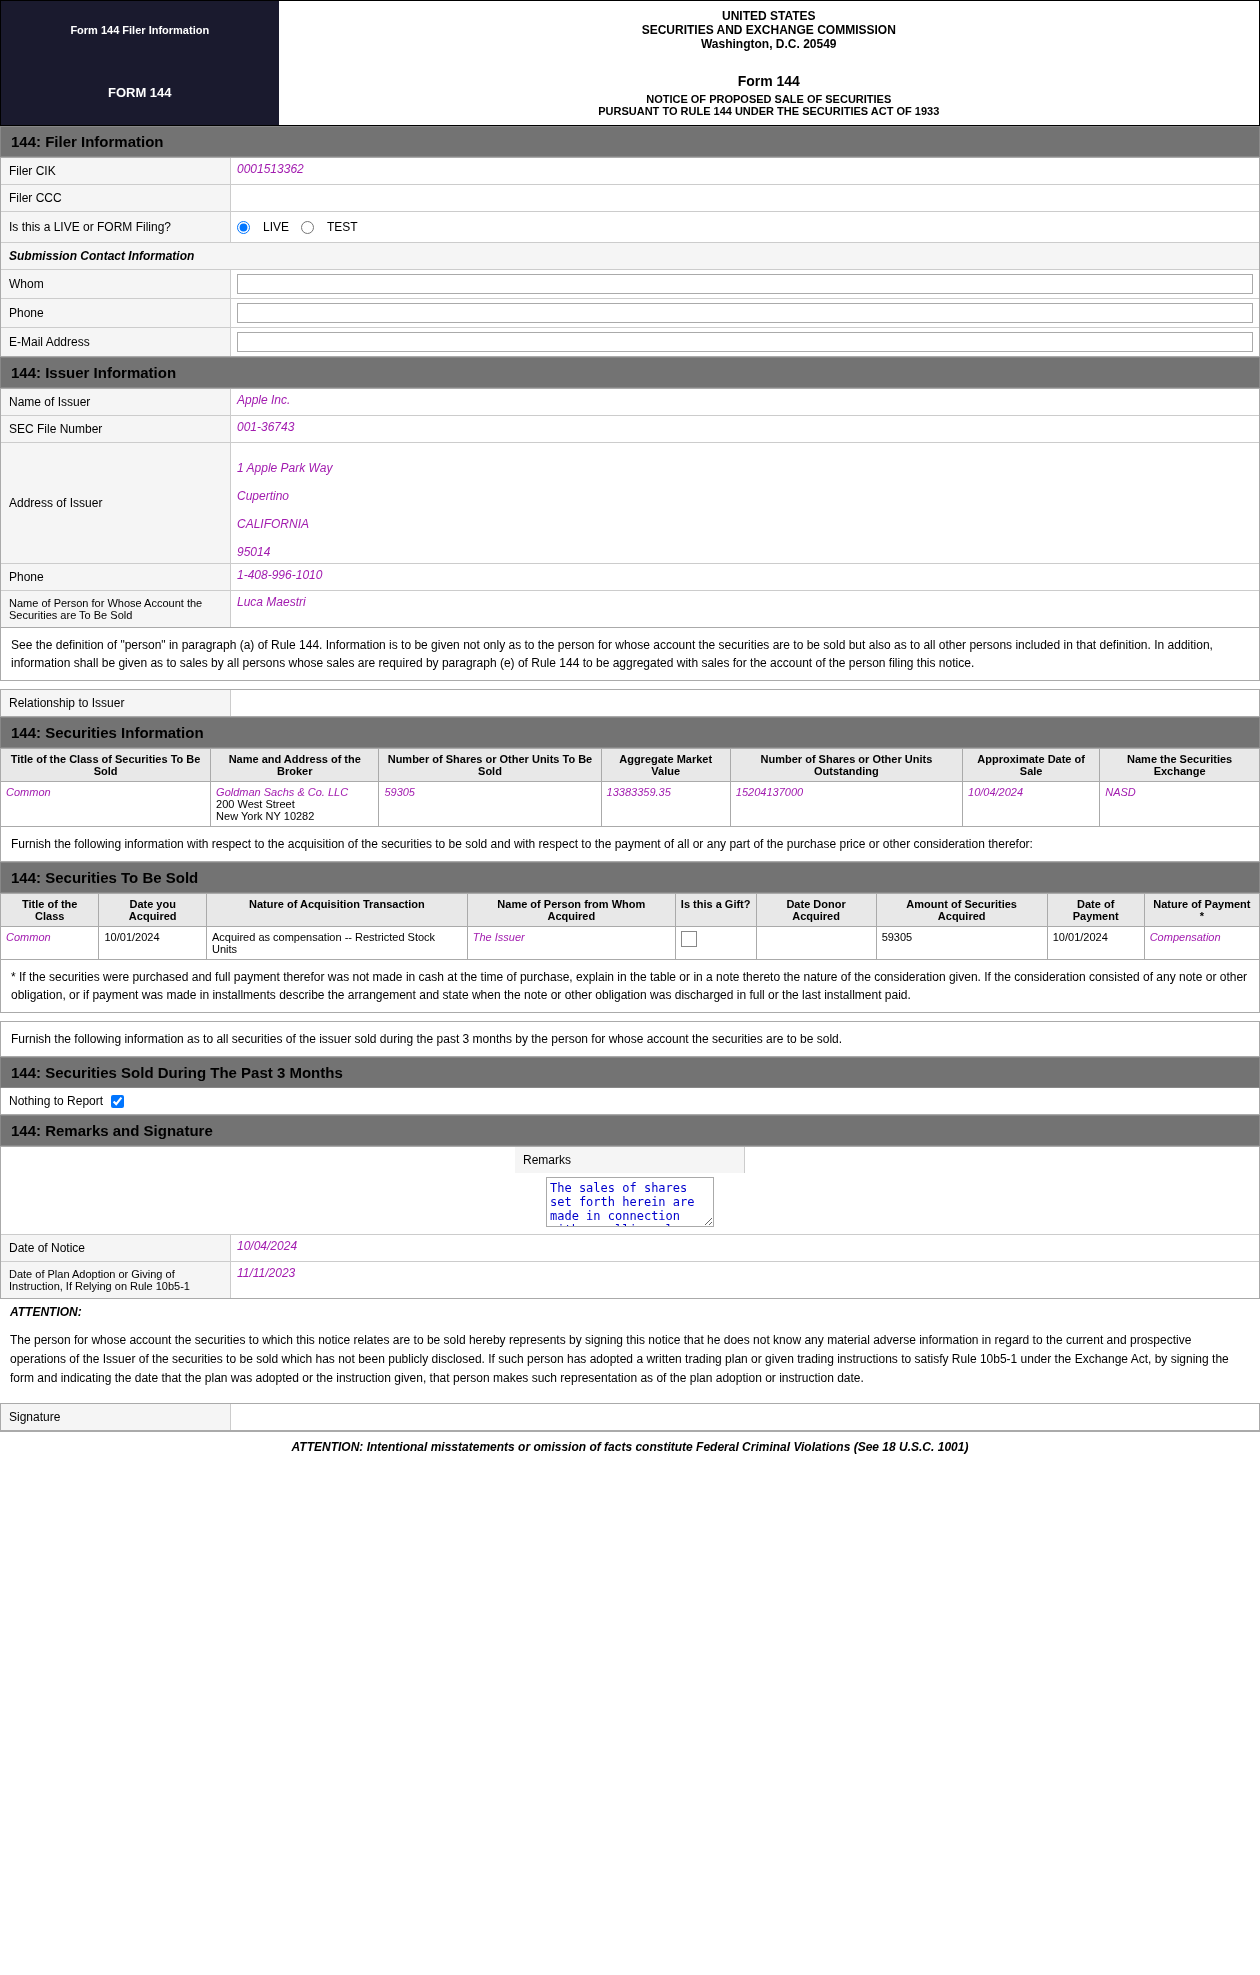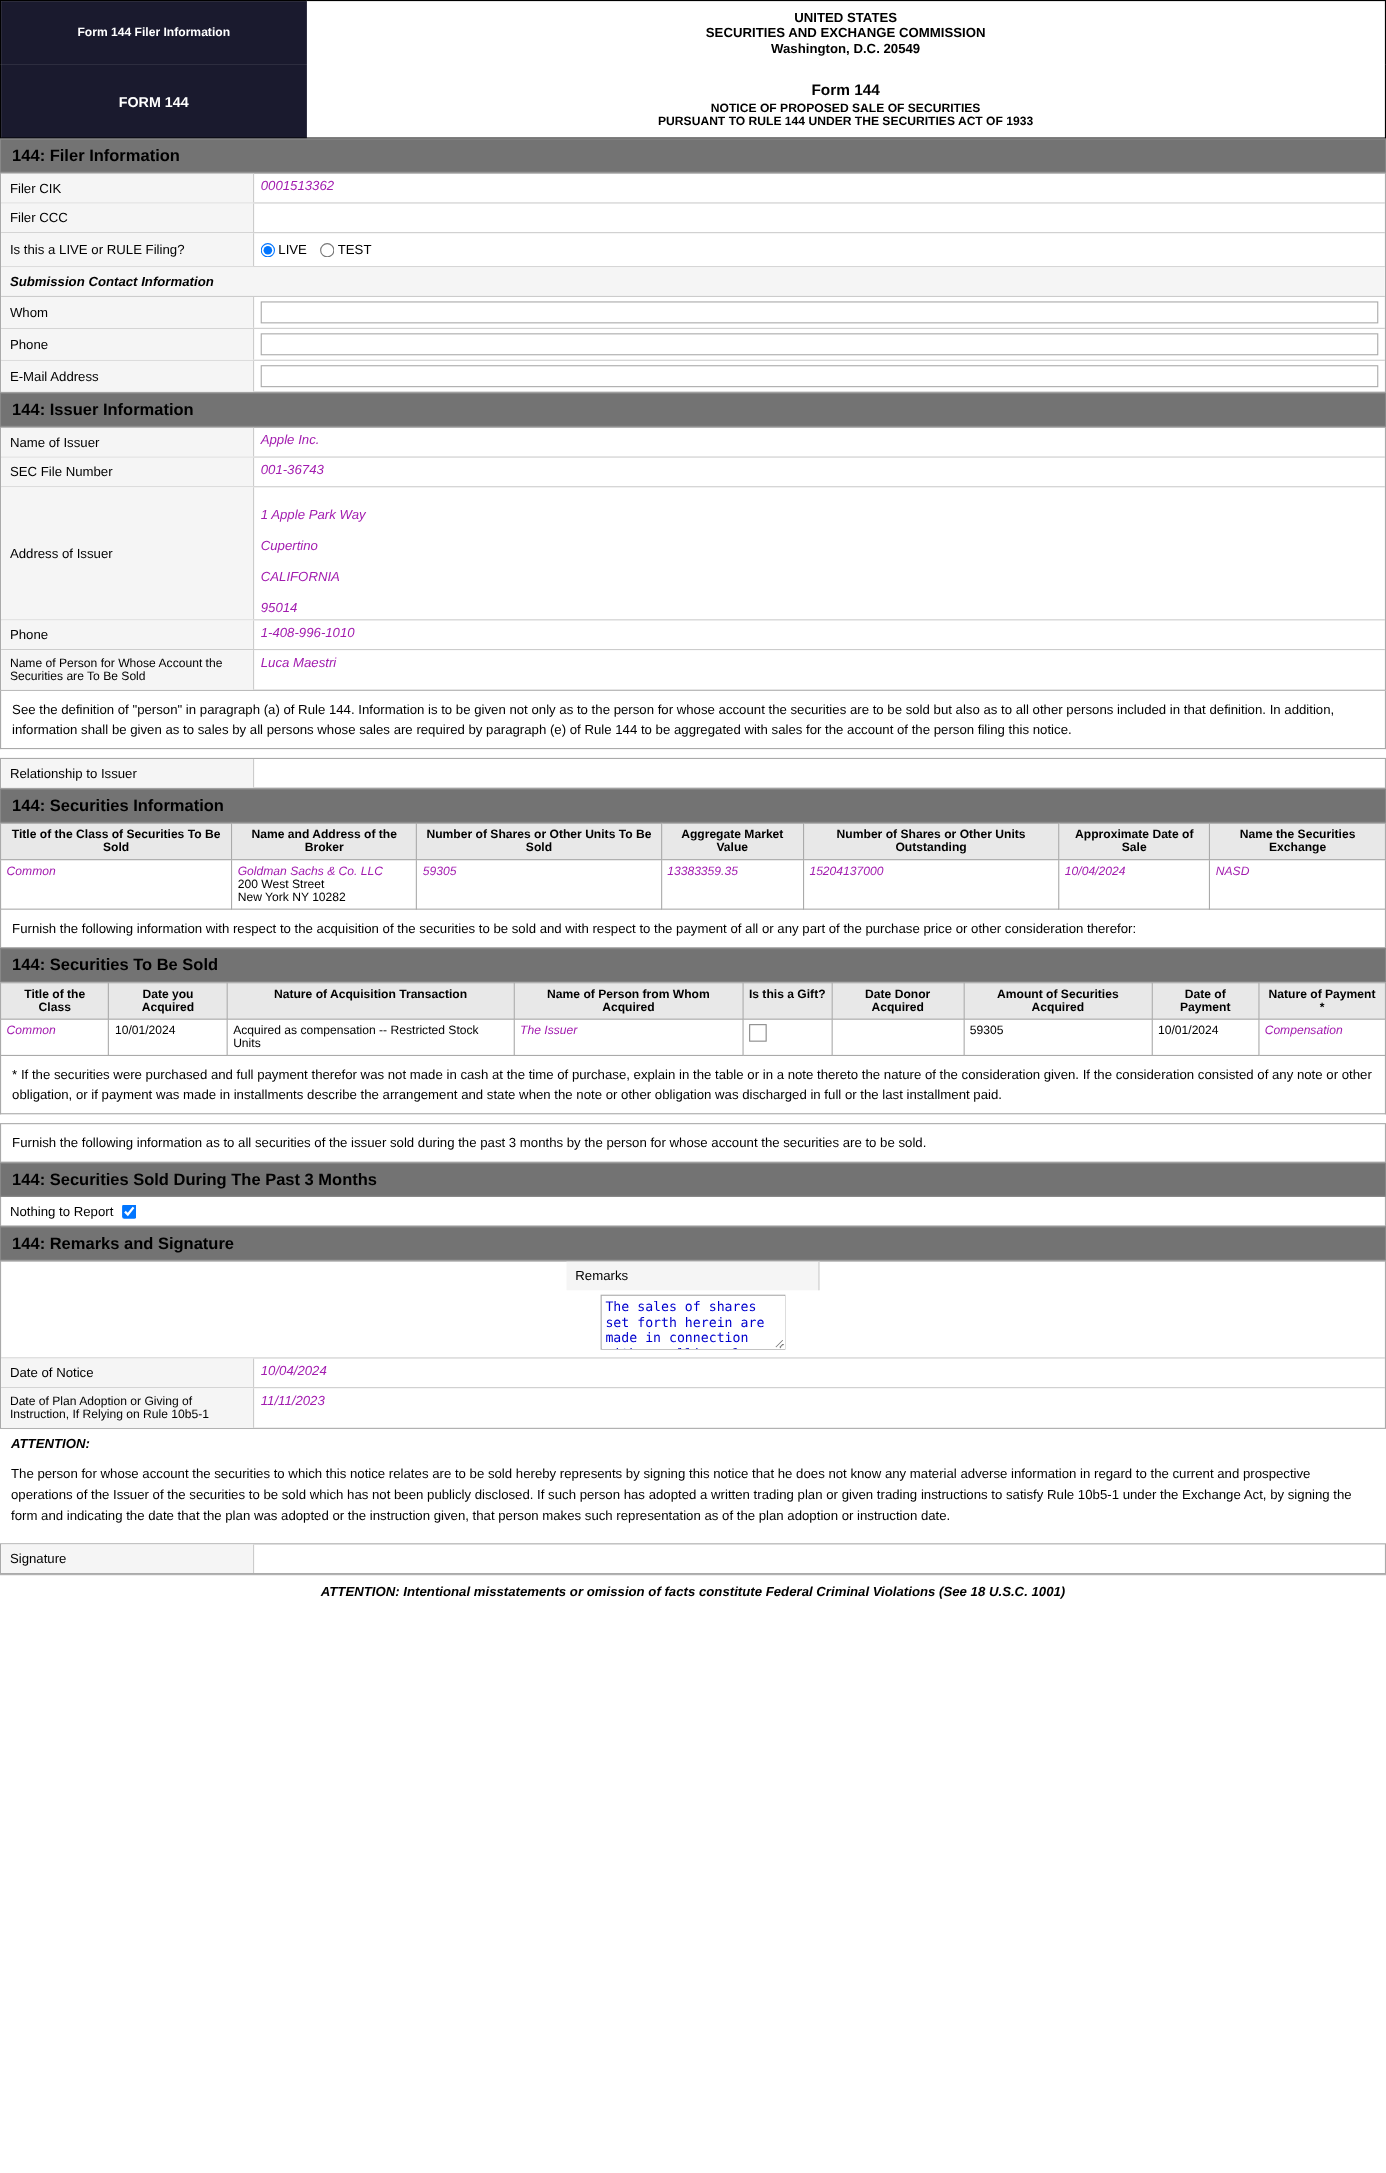--- a/index.html
+++ b/index.html
@@ -17,21 +17,21 @@
 
     .form-section { border: 1px solid #aaa; margin-bottom: 0; }
     .form-row { display: flex; border-bottom: 1px solid #ccc; }
     .form-row:last-child { border-bottom: none; }
     .form-label { width: 230px; min-width: 230px; padding: 6px 8px; background: #f5f5f5; border-right: 1px solid #ccc; font-size: 12px; display: flex; align-items: center; }
     .form-value { flex: 1; padding: 4px 6px; font-size: 12px; }
     .form-value input[type="text"] { width: 100%; border: 1px solid #aaa; padding: 2px 4px; font-size: 12px; }
     .form-value a, a { color: #a21caf; text-decoration: none; font-style: italic; }
 
     .radio-group { display: flex; align-items: center; gap: 12px; padding: 4px 0; }
-    .radio-group label { display: flex; align-items: center; gap: 3px; font-size: 12px; }
+    .radio-group label { display: flex; align-items: center; gap: 13px; font-size: 12px; }
 
     .submission-contact-header { background: #f5f5f5; padding: 6px 8px; font-weight: bold; font-style: italic; font-size: 12px; border-bottom: 1px solid #ccc; }
 
     .address-block { white-space: pre-line; color: #00c; font-size: 12px; }
 
     .para-text { padding: 8px 10px; font-size: 12px; line-height: 1.5; border: 1px solid #aaa; border-top: none; }
 
     
     .sec-table { width: 100%; border-collapse: collapse; border: 1px solid #aaa; font-size: 11px; }
     .sec-table th { background: #e8e8e8; border: 1px solid #aaa; padding: 4px 5px; font-weight: bold; font-size: 11px; vertical-align: top; }
@@ -83,21 +83,21 @@
   <div class="form-row">
     <div class="form-label">Filer CIK</div>
     <div class="form-value">
       <a href="#">0001513362</a>
     </div>
   </div>
   <div class="form-row">
     <div class="form-label">Filer CCC</div>
   </div>
   <div class="form-row">
-    <div class="form-label">Is this a LIVE or RULE Filing?</div>
+    <div class="form-label">Is this a LIVE or FORM Filing?</div>
     <div class="form-value">
       <div class="radio-group">
         <label>
           <input type="radio" name="filing_type" checked="" style="">
           <span>LIVE</span>
         </label>
         <label>
           <input type="radio" name="filing_type" style="">
           <span>TEST</span>
         </label>

